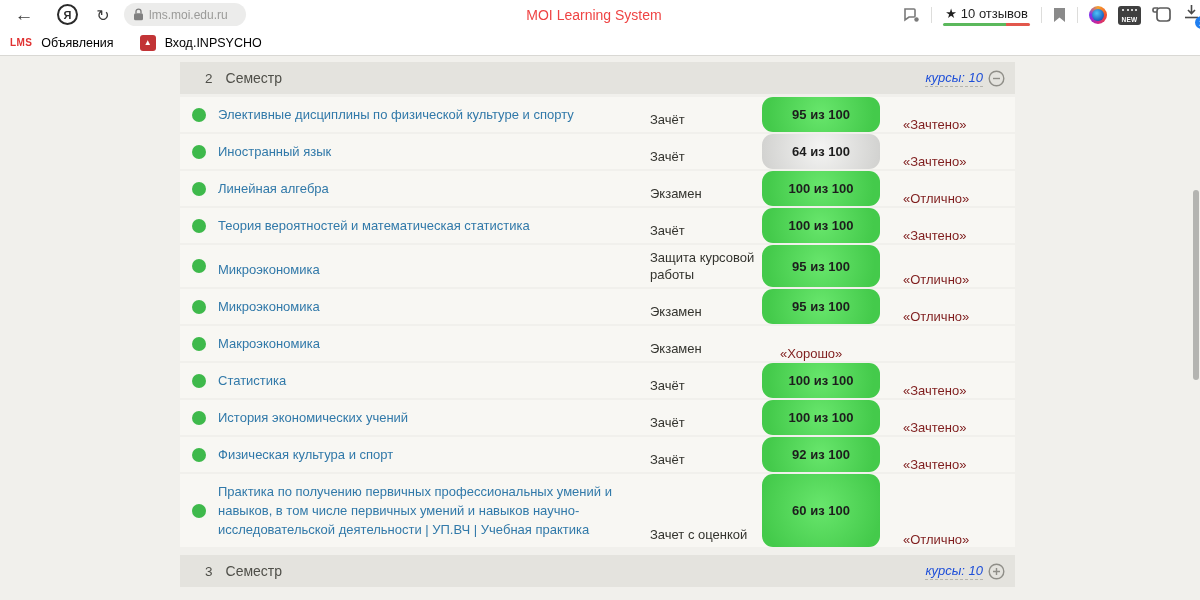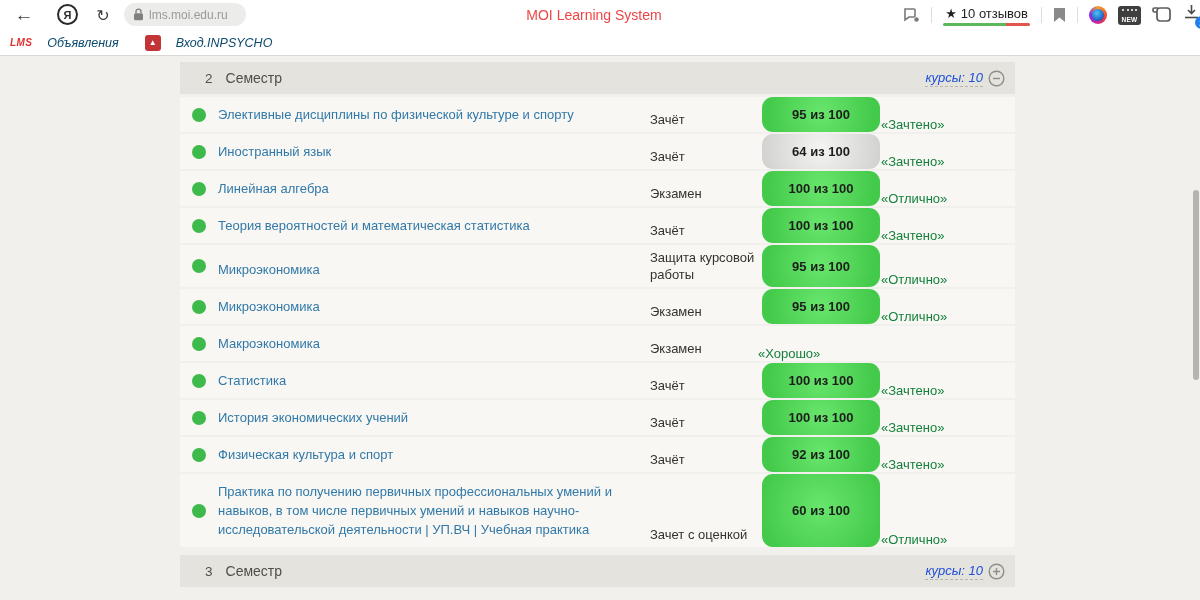--- a/index.html
+++ b/index.html
@@ -47,22 +47,22 @@
              display:flex; align-items:flex-end; justify-content:center; cursor:pointer; }
   .new-ext::before { content:""; position:absolute; top:3px; left:4px; right:4px;
              border-top:2px dotted #cfcfcf; }
   .new-ext .new-txt { color:#fff; font-size:6.5px; font-weight:bold; letter-spacing:.2px; padding-bottom:2px; }
   .dl-wrap { position:relative; width:22px; height:24px; margin-right:-7px; cursor:pointer; }
   .dl-badge { position:absolute; right:-3px; bottom:-2px; width:13px; height:13px; border-radius:50%;
               background:var(--badge-blue); color:#fff; font-size:8.5px; display:flex;
               align-items:center; justify-content:center; font-weight:bold; }
 
   .bookmarks { height:25px; display:flex; align-items:center; padding-left:10px; gap:26px; }
-  .bm { display:flex; align-items:center; gap:15px; cursor:pointer;font-style:italic; }
-  .bm-label { font-size:12.5px; color:#0c4a6e; }
+  .bm { display:flex; align-items:center; gap:9px; cursor:pointer; }
+  .bm-label { font-size:12.5px; color:#000000; }
   .bm-fav-lms { color:#e03131; font-weight:bold; font-size:10px; letter-spacing:.4px; }
   .bm-fav-crest { width:16px; height:16px; background:#c23436; border-radius:3px; color:#fff;
                   font-size:8px; display:flex; align-items:center; justify-content:center; }
 
   
   .page { position:absolute; top:57px; left:0; width:1200px; height:543px; }
   .content { position:absolute; left:180px; top:5px; width:835px; }
 
   .sem-header { height:32px; background:#e4e3de; display:flex; align-items:center;
                 padding:0 10px 0 25px; margin-bottom:3px; }
@@ -81,21 +81,21 @@
   .cell-name { width:432px; min-width:432px; padding:8px 14px 8px 0; color:var(--link-blue);
                font-size:13px; line-height:19px; text-decoration:none; cursor:pointer; }
   .cell-type { width:107px; min-width:107px; font-size:13px; color:#33332e;
                line-height:17px; padding:4px 0; }
   .cell-score { width:118px; min-width:118px; margin-left:5px; align-self:stretch;
                 display:flex; align-items:center; justify-content:center;
                 font-size:13px; font-weight:bold; color:#1d1d1d;border-radius:11px; }
   .score-green  { background:radial-gradient(circle at 50% 45%, #68e66c, var(--score-green) 85%); }
   .score-yellow { background:radial-gradient(circle at 50% 45%, #ffee55, var(--score-yellow) 90%); }
   .score-gray   { background:radial-gradient(circle at 50% 40%, #f4f4f3, var(--score-gray) 95%); }
-  .cell-grade { margin-left:1px; font-size:13px; color:#15803d; }
+  .cell-grade { margin-left:23px; font-size:13px; color:#7f1d1d; }
 
   .scroll-thumb { position:absolute; right:1px; top:190px; width:6px; height:190px;
                   background:#b4b4b1; border-radius:3px; cursor:grab; }
 
   svg { display:block; }
 </style>
 </head>
 <body>
 
 <div class="chrome">

